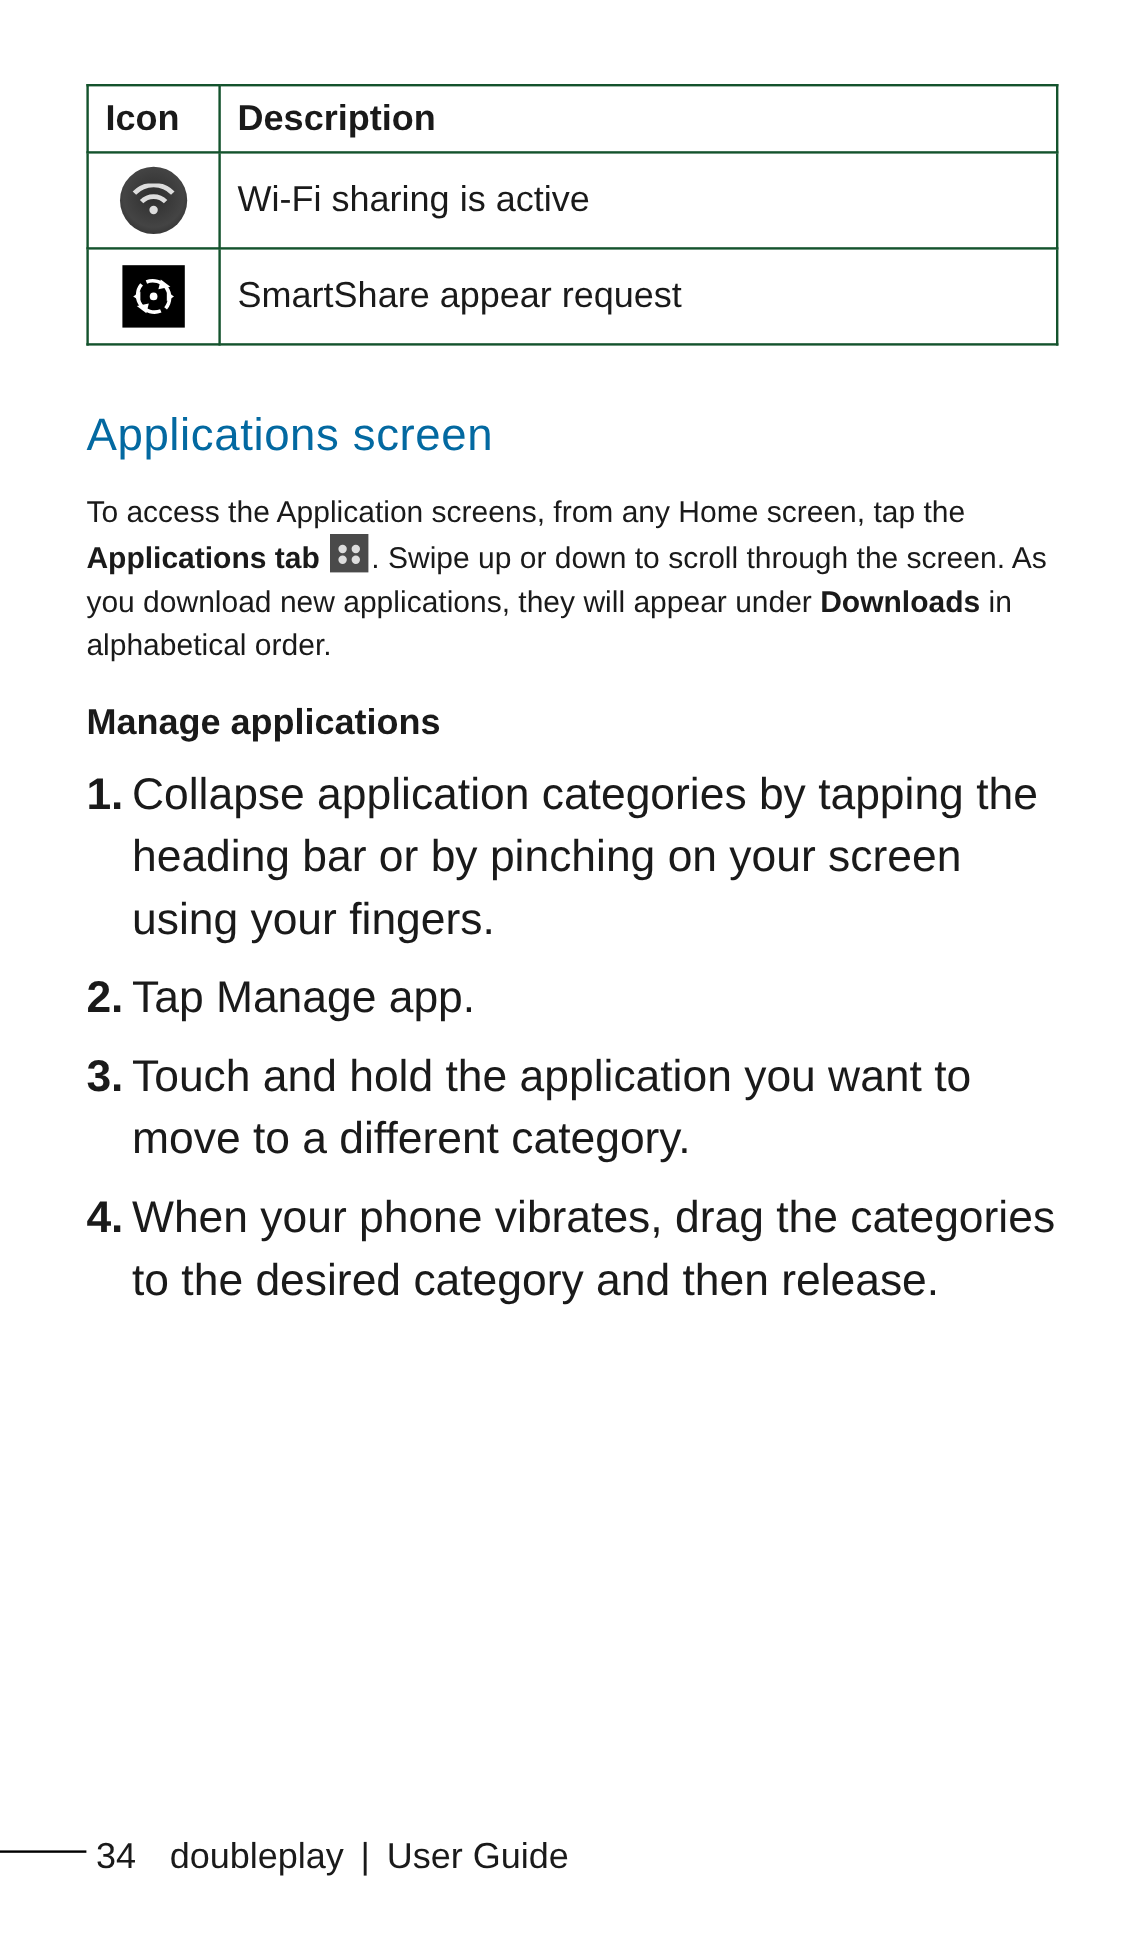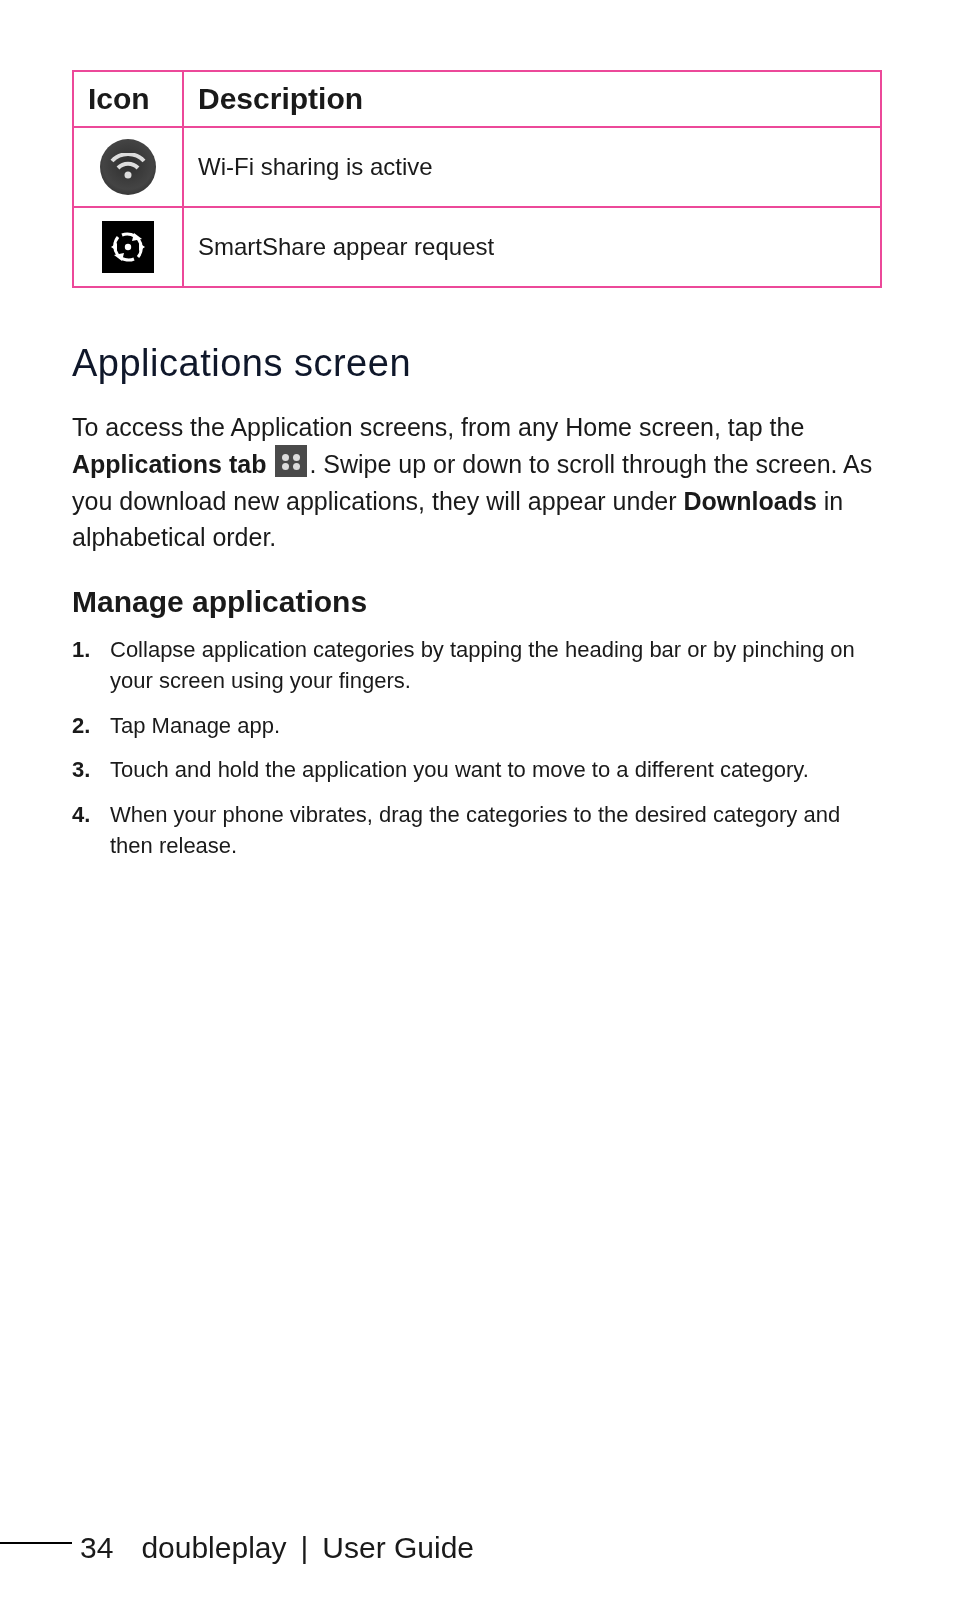--- a/index.html
+++ b/index.html
@@ -16,38 +16,38 @@
     position: relative;
     height: 100%;
   }
   table.icon-table {
     border-collapse: collapse;
     width: 100%;
     margin-bottom: 54px;
   }
   table.icon-table th,
   table.icon-table td {
-    border: 2px solid #ec4899;
+    border: 2px solid #14532d;
     padding: 10px 14px;
     vertical-align: middle;
     margin-left: 28px;
   }
   table.icon-table th {
     text-align: left;
     font-weight: 700;
     font-size: 30px;
   }
   table.icon-table th.col-icon { width: 110px; }
   table.icon-table td.icon-cell {
     text-align: center;
     padding: 8px 4px;
     height: 80px;
   }
   table.icon-table td.desc-cell {
-    font-size: 24px;
+    font-size: 30px;
     line-height: 1.35;
     font-weight: 300;
   }
   .wifi-circle {
     width: 56px; height: 56px;
     background: radial-gradient(circle at 50% 45%, #2e2e2e 0%, #444 60%, #222 100%);
     border-radius: 50%;
     display: inline-flex;
     align-items: center;
     justify-content: center;
@@ -67,21 +67,21 @@
     width:10px; height:10px; background:#ccc; border-radius:50%;
   }
   .ss-square {
     width: 52px; height: 52px;
     background: #000;
     display: inline-flex; align-items:center; justify-content:center;
   }
   .ss-square svg { display:block; }
 
   h2.section-heading {
-    color: #0f172a;
+    color: #0369a1;
     font-size: 38px;
     font-weight: 400;
     margin-bottom: 24px;
     letter-spacing: 0.5px;
   }
   .paragraph {
     font-size: 25px;
     line-height: 1.45;
     margin-bottom: 30px;
     font-weight: 300;
@@ -107,21 +107,21 @@
   .apps-tab-icon::after  { left:7px; top:18px; box-shadow: 11px 0 0 #ddd; }
 
   h3.subheading {
     font-size: 30px;
     font-weight: 700;
     margin-bottom: 16px;
   }
   ol.steps {
     list-style: none;
     counter-reset: step;
-    font-size: 22px;
+    font-size: 37px;
     line-height: 1.4;
     font-weight: 300;
   }
   ol.steps li {
     counter-increment: step;
     position: relative;
     padding-left: 38px;
     margin-bottom: 14px;
   }
   ol.steps li::before {

